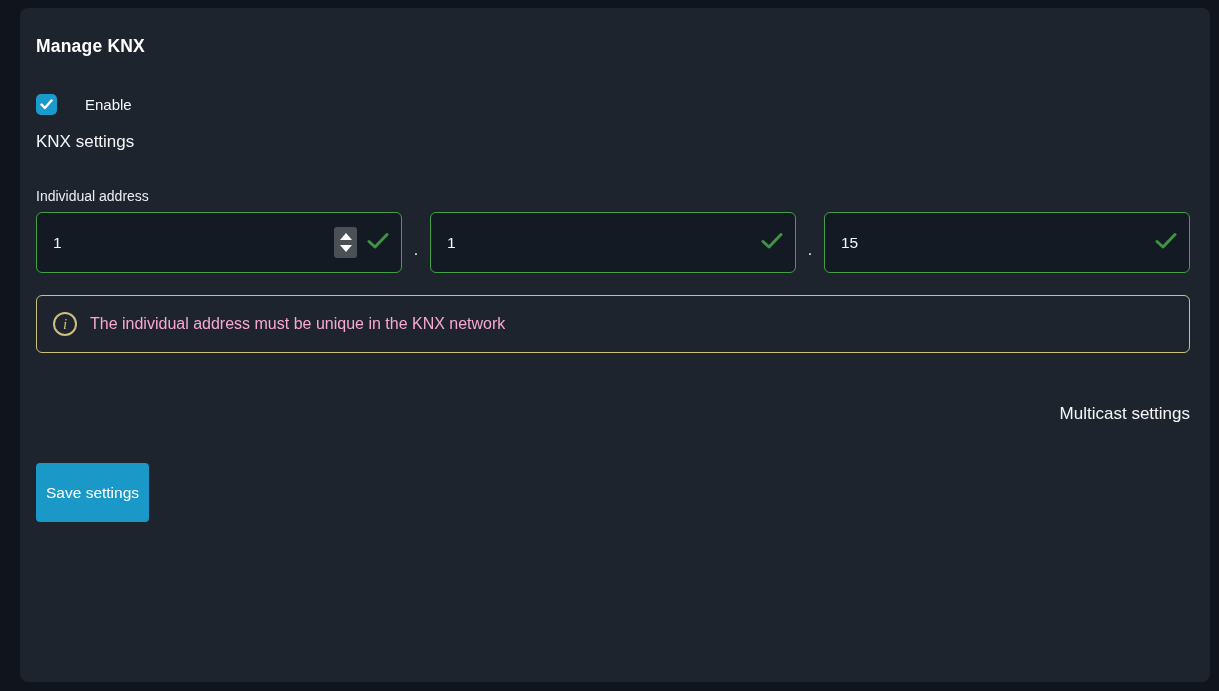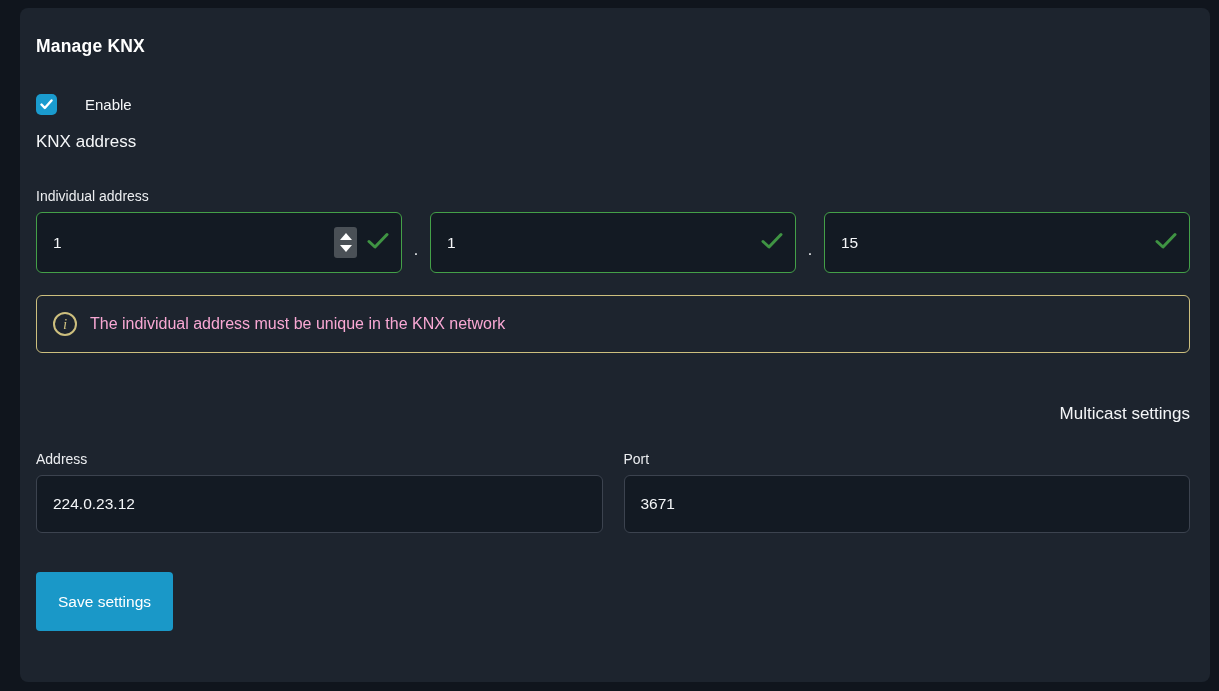--- a/index.html
+++ b/index.html
@@ -145,21 +145,21 @@
     width: 100%;
     height: 58px;
     background: #131a23;
     border: 1px solid #3c434f;
     border-radius: 6px;
     padding: 0 16px;
   }
   .save-btn {
     margin-top: 39px;
     height: 59px;
-    padding: 0 22px;
+    padding: 0 10px;
     background: #1a98c8;
     border: none;
     border-radius: 4px;
     color: #ffffff;
     font-size: 15.5px;
     font-family: "Liberation Sans", "DejaVu Sans", sans-serif;
     cursor: pointer;
   }
 </style>
 </head>
@@ -173,21 +173,21 @@
     <div class="checkbox" role="checkbox" aria-checked="true">
       <span>
         <svg width="13" height="11" viewBox="0 0 13 11">
             <polyline points="1.5,5.5 4.8,9 11.5,1.5" fill="none" stroke="#ffffff" stroke-width="2.4" stroke-linecap="round" stroke-linejoin="round"></polyline>
           </svg>
       </span>
     </div>
     <span class="enable-label">Enable</span>
   </div>
 
-  <div class="section-heading heading-knx">KNX address</div>
+  <div class="section-heading heading-knx">KNX settings</div>
 
   <div class="field-label ia-label">Individual address</div>
 
   <div class="ia-row">
 
     <div class="ia-group">
       <input type="text" value="1" style="">
       <div class="stepper">
         <span class="tri-up"></span>
         <span class="tri-down"></span>
@@ -223,26 +223,16 @@
 
   </div>
 
   <div class="alert">
     <span class="info-icon">i</span>
     <span class="alert-text">The individual address must be unique in the KNX network</span>
   </div>
 
   <div class="section-heading heading-multicast">Multicast settings</div>
 
-  <div class="mc-grid">
-    <div>
-      <div class="field-label">Address</div>
-      <input type="text" class="text-input" value="224.0.23.12" style="">
-    </div>
-    <div>
-      <div class="field-label">Port</div>
-      <input type="text" class="text-input" value="3671" style="">
-    </div>
-  </div>
 
   <button class="save-btn">Save settings</button>
 
 </div>
 
 </body></html>

